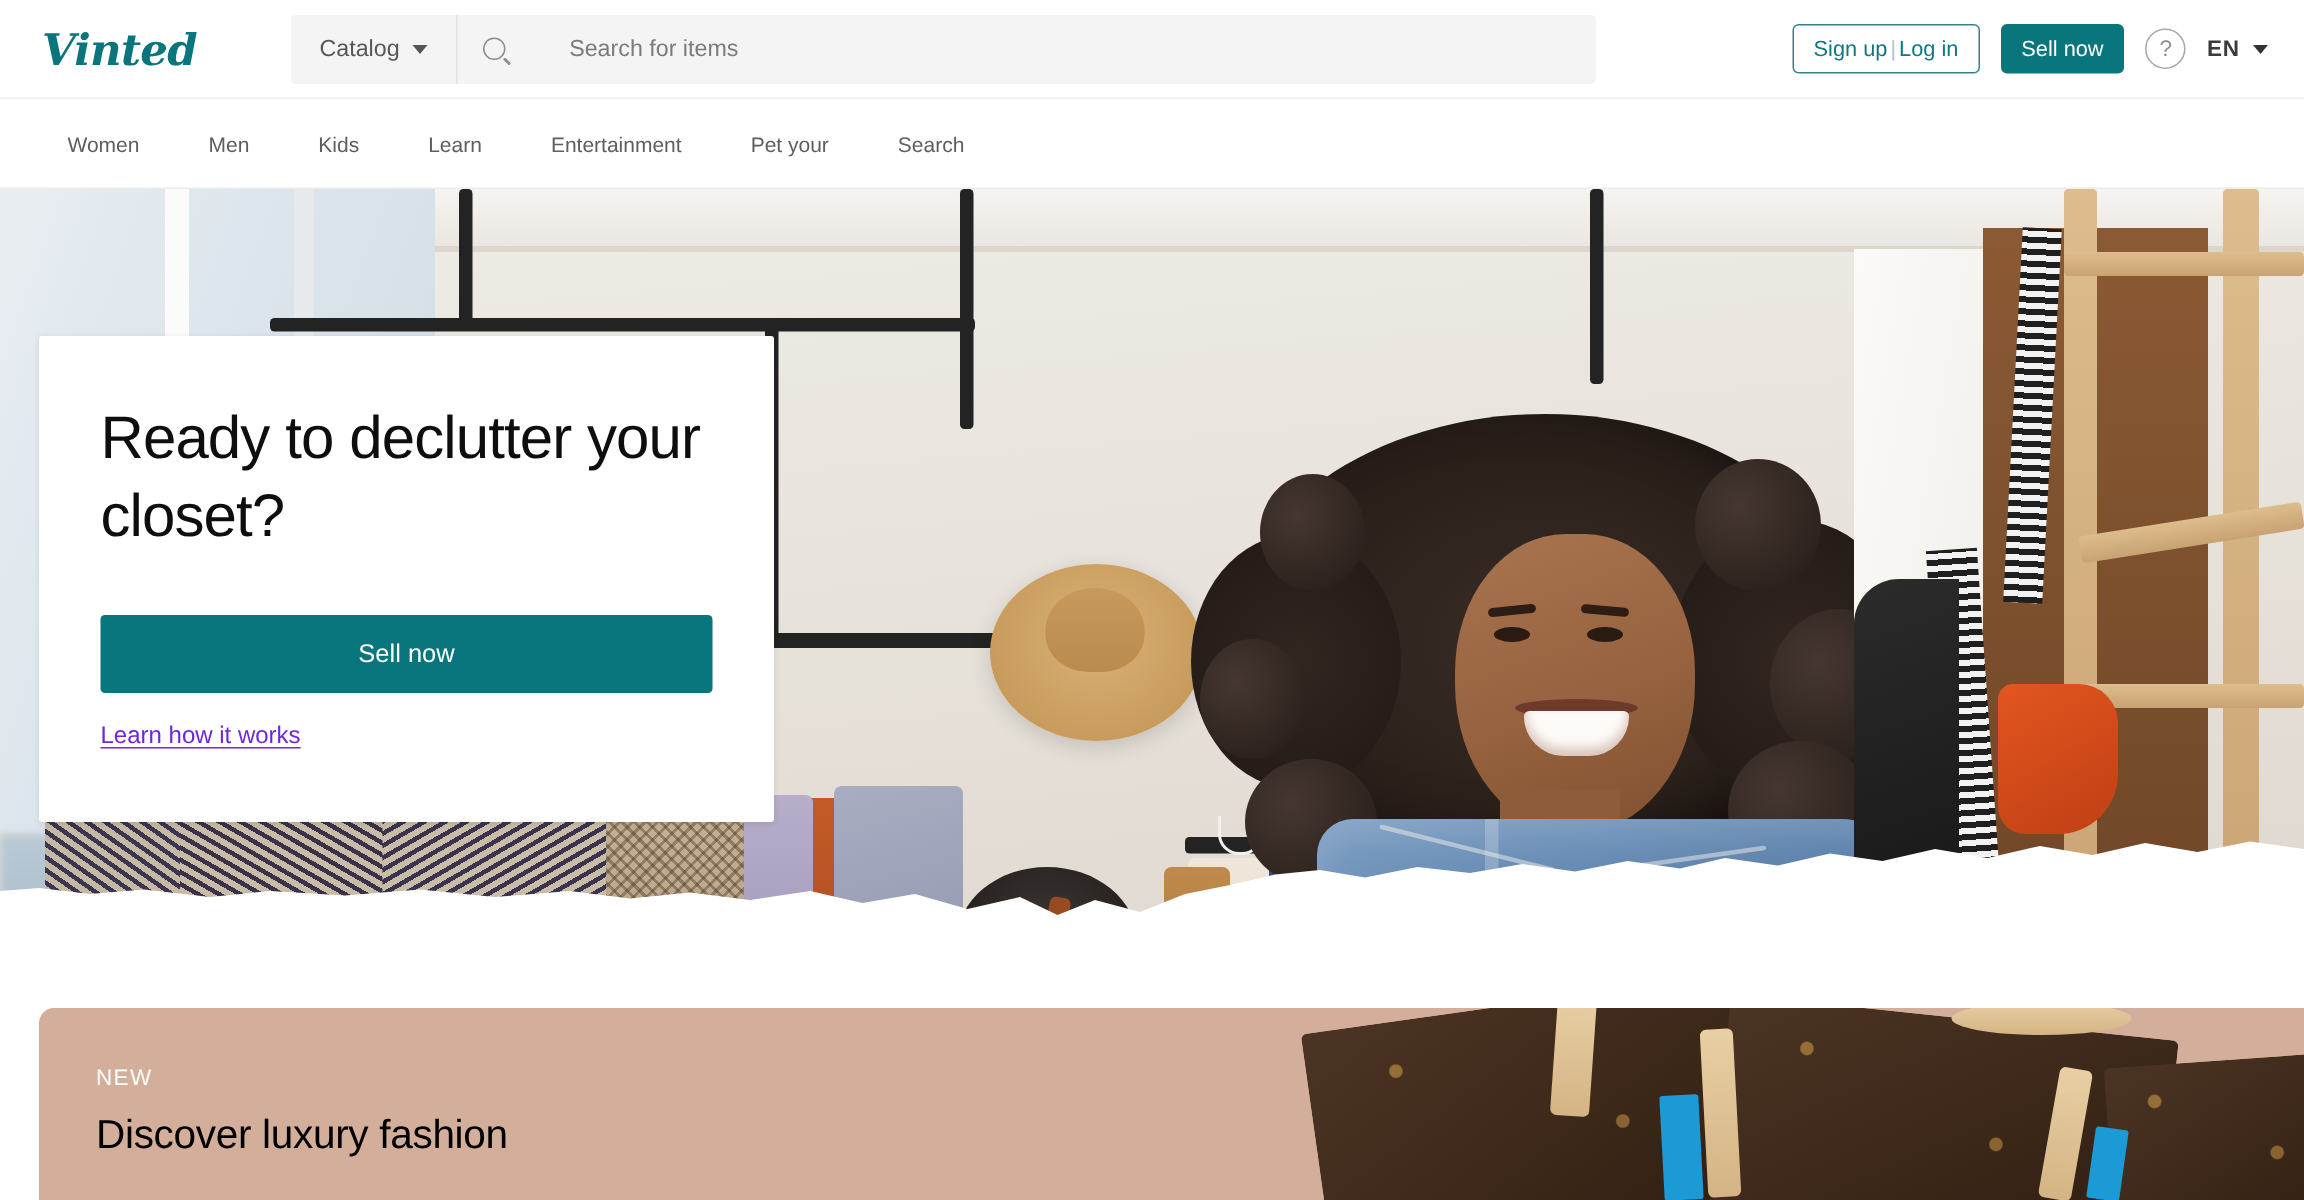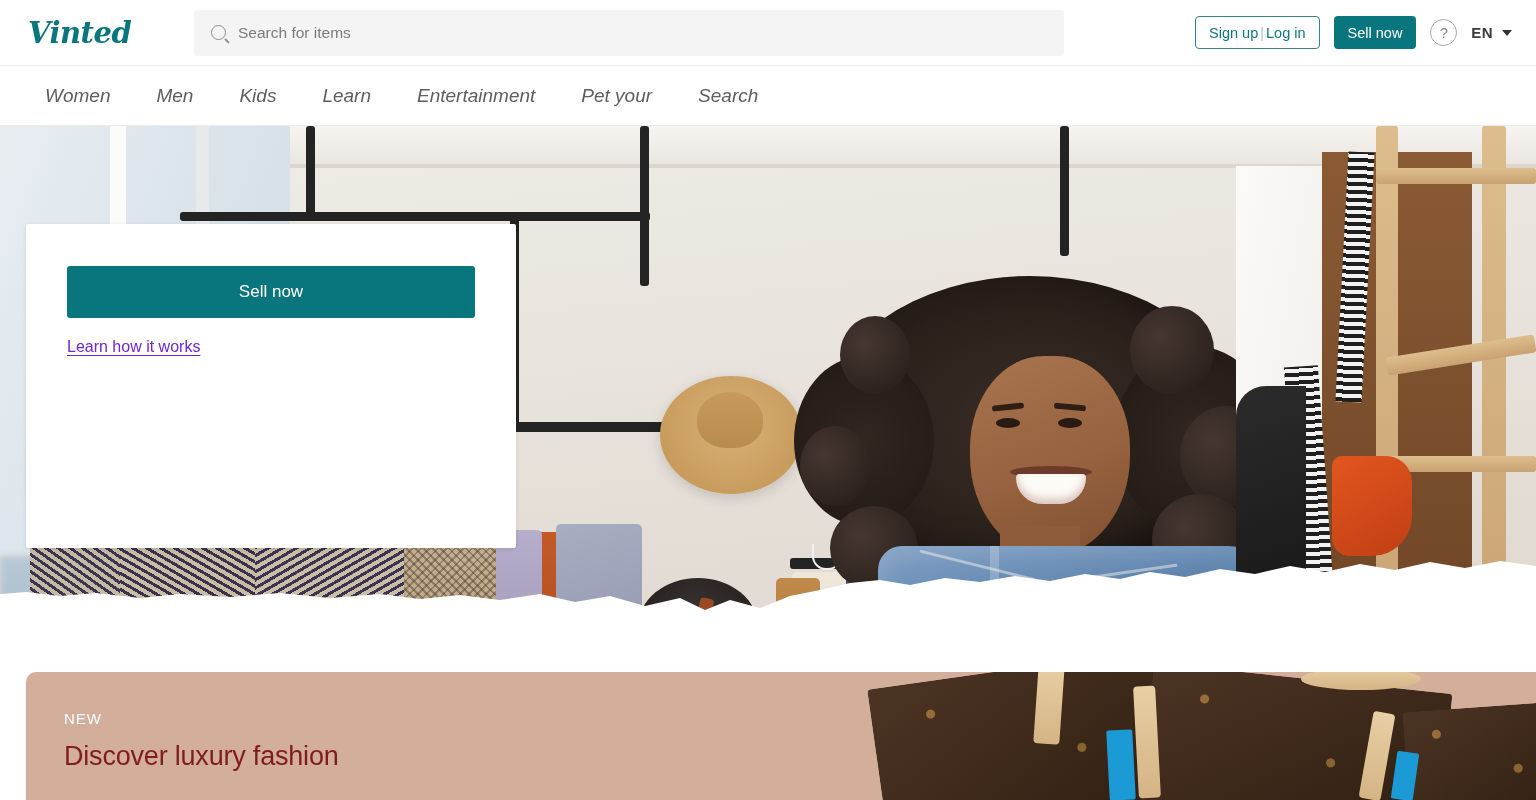--- a/index.html
+++ b/index.html
@@ -39,21 +39,21 @@
   }
   .caret { width:0;height:0;border-left:5.5px solid transparent;
            border-right:5.5px solid transparent;border-top:6.5px solid #555; }
   .search-area { display:flex;align-items:center;gap:12px;flex:1;padding:0 17px; }
   .mag { width:15px;height:15px;border:1.8px solid #8e8e8e;border-radius:50%;position:relative;flex:none; }
   .mag::after { content:"";position:absolute;width:1.8px;height:6px;background:#8e8e8e;
                 right:-2.5px;bottom:-4.5px;transform:rotate(-45deg);border-radius:1px; }
   .search-input {
     border:none;outline:none;background:transparent;
     font-family:"Liberation Sans",sans-serif;font-size:15.5px;
-    color:#2b2b2b;width:100%;
+    color:#2b2b2b;width:100%;margin-left:30px;
   }
   .search-input::placeholder { color:#7b7b7b; }
 
   .header-right {
     margin-left:auto; display:flex; align-items:center; gap:14px;
     padding-right:24px;
     padding-left:13px;
   }
   .btn-auth {
     border:1px solid #35808a; color:#0f7780; background:#fff;
@@ -76,22 +76,22 @@
           color:#3b3b3b;font-size:15px;font-weight:600;letter-spacing:.4px; }
   .lang .caret { border-top-color:#333; }
 
   
   .nav {
     height:60px; display:flex; align-items:center;
     background:#fff; border-bottom:1px solid #ececec;
     padding-left:28px; gap:12px; position:relative; z-index:30;
   }
   .nav-item {
-    color:#5e5e5e; font-size:19px; padding:8px 17px;
-    cursor:pointer; white-space:nowrap;font-style:italic;
+    color:#5e5e5e; font-size:14px; padding:8px 17px;
+    cursor:pointer; white-space:nowrap;
   }
 
   
   .hero {
     position:relative; width:100%; height:530px; overflow:hidden;
     background:#d7cfc6;
   }
   .hero-photo { position:absolute; inset:0; }
 
   
@@ -199,39 +199,43 @@
     text-underline-offset:3px; cursor:pointer; display:inline-block;
   }
 
   
   .banner{
     position:absolute; left:26px; top:672px; width:1510px; height:160px;
     background:#d2ae9b; border-radius:10px 0 0 0; overflow:hidden;
   }
   .banner-text{ position:absolute; left:38px; top:38px; z-index:5; }
   .banner-new{ color:#fff; font-size:15px; letter-spacing:.9px; margin-bottom:14px; }
-  .banner-title{ color:#7f1d1d; font-size:27px; font-weight:400; letter-spacing:-.2px; }
+  .banner-title{ color:#000000; font-size:27px; font-weight:400; letter-spacing:-.2px; }
   .bags{ position:absolute; left:820px; top:0; right:0; height:128px; }
   .bag{ position:absolute;
     background:
       radial-gradient(circle at 18% 22%,rgba(214,160,72,.55) 0 4px,transparent 5px),
       radial-gradient(circle at 62% 58%,rgba(214,160,72,.5) 0 4px,transparent 5px),
       linear-gradient(150deg,#4c3424 0%,#3b2718 60%,#2e1d11 100%);
     border-radius:4px; }
   .strap{ position:absolute; background:linear-gradient(#e8cfa4,#d4b484); border-radius:4px; }
   .bluetab{ position:absolute; background:#1b9ad6; border-radius:2px; }
 </style>
 </head>
 <body>
 
 <div class="header">
 
   <div class="logo">Vinted</div>
 
   <div class="searchwrap">
+    <div class="catalog-btn">
+      <span>Catalog</span>
+      <span class="caret"></span>
+    </div>
     <div class="search-area">
       <span class="mag"></span>
       <input class="search-input" type="text" placeholder="Search for items" style="">
     </div>
   </div>
 
   <div class="header-right">
     <button class="btn-auth"><span>Sign up</span><span class="sep">|</span><span>Log in</span></button>
 
     <button class="btn-sell">Sell now</button>
@@ -358,20 +362,21 @@
         <path fill="#ffffff" d="M0,58 L26,56 L60,60 L96,57 L140,62 L180,58 L230,61 L280,57 L330,62 L380,58
           L420,63 L460,59 L500,64 L540,58 L575,66 L610,60 L645,70 L680,62 L705,74 L730,64 L760,72
           L790,60 L820,54 L850,47 L880,44 L910,49 L945,42 L980,46 L1015,40 L1050,45 L1085,38
           L1120,43 L1150,36 L1185,41 L1220,33 L1255,38 L1290,30 L1325,36 L1360,28 L1395,34
           L1430,26 L1465,32 L1500,25 L1536,30 L1536,120 L0,120 Z"></path>
       </svg>
     </div>
   </div>
 
   <div class="hero-card">
+    <div class="hero-title">Ready to declutter your closet?</div>
     <button class="btn-hero-sell">Sell now</button>
     <a class="link-works">Learn how it works</a>
   </div>
 </div>
 
 <div class="banner">
   <div class="bags">
     <div class="bag" style="left:30px;top:-6px;width:330px;height:150px;transform:rotate(-8deg);"></div>
     <div class="bag" style="left:300px;top:6px;width:300px;height:140px;transform:rotate(6deg);"></div>
     <div class="bag" style="left:560px;top:34px;width:180px;height:110px;transform:rotate(-4deg);"></div>

